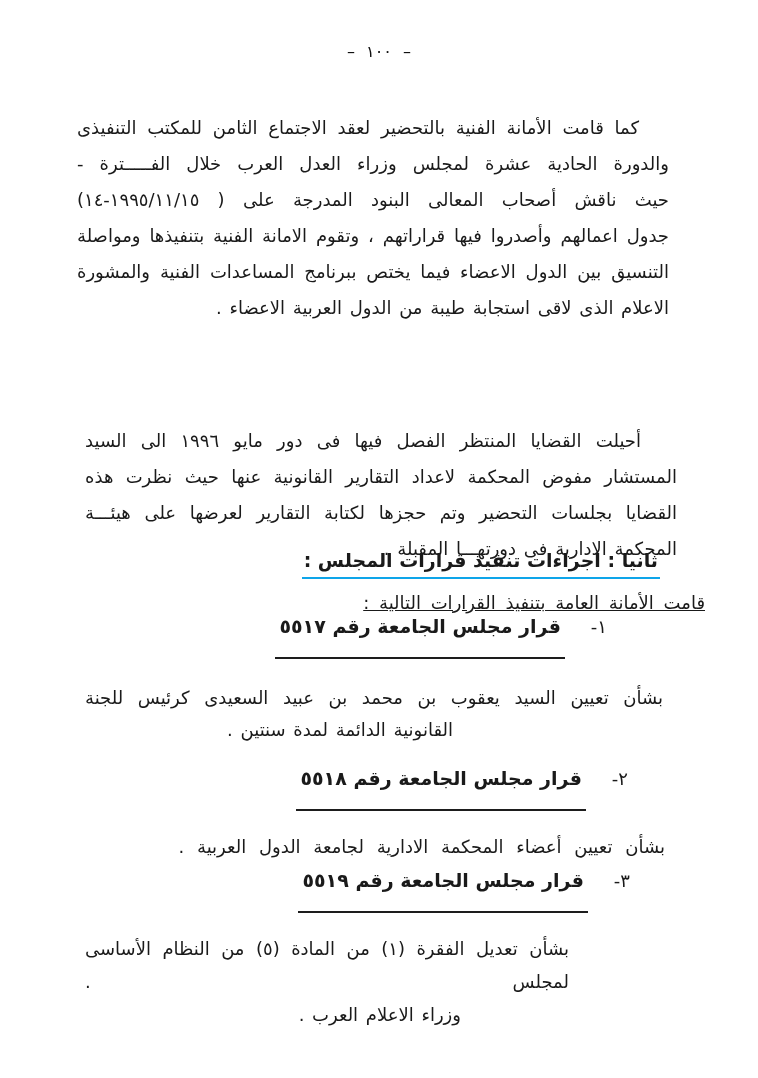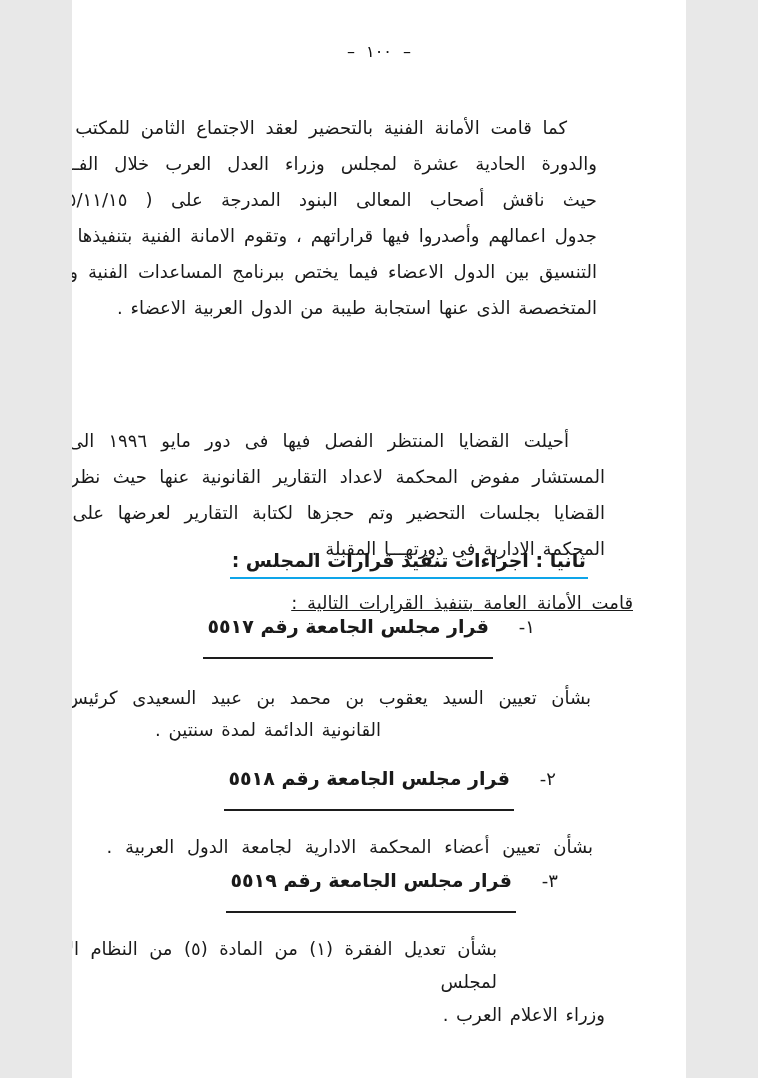--- a/index.html
+++ b/index.html
@@ -1,19 +1,19 @@
 <!DOCTYPE html>
 <html dir="rtl" lang="ar"><head>
 <meta charset="utf-8">
 <style>
   html, body { margin: 0; padding: 0; }
   body { background: #e8e8e8; }
   .page {
     position: relative;
-    width: 614px;
+    width: 758px;
     height: 1078px;
     margin: 0 auto;
     background: #ffffff;
     color: #1a1a1a;
     font-family: "DejaVu Sans", sans-serif;
     direction: rtl;
     overflow: hidden;
   }
   .page-number {
     position: absolute;
@@ -104,36 +104,36 @@
     position: absolute;
     top: 836px; right: 93px;
     font-size: 18px;
     word-spacing: 7px;
     white-space: nowrap;
   }
 
   .body3 { top: 932px; right: 81px; width: 592px; font-size: 18px; }
   .body3 .pline { line-height: 33px; }
   .body3 .pfirst { margin-right: 108px; }
-  .body3 .cont { text-align: center; text-align-last: right; }
+  .body3 .cont { margin-right: 216px; text-align: center; text-align-last: right; }
 </style>
 </head>
 <body>
 
 <div class="page">
 
   <div class="page-number">– ١٠٠ –</div>
 
   <div class="para intro">
     <div class="pline pfirst">كما قامت الأمانة الفنية بالتحضير لعقد الاجتماع الثامن للمكتب التنفيذى</div>
     <div class="pline">والدورة الحادية عشرة لمجلس وزراء العدل العرب خلال الفـــــترة -</div>
     <div class="pline">حيث ناقش أصحاب المعالى البنود المدرجة على ‭(١٤-١٩٩٥/١١/١٥ )‬</div>
     <div class="pline">جدول اعمالهم وأصدروا فيها قراراتهم ، وتقوم الامانة الفنية بتنفيذها ومواصلة</div>
     <div class="pline">التنسيق بين الدول الاعضاء فيما يختص ببرنامج المساعدات الفنية والمشورة</div>
-    <div class="pline plast">المتخصصة الذى عنها استجابة طيبة من الدول العربية الاعضاء .</div>
+    <div class="pline plast">الاعلام الذى لاقى استجابة طيبة من الدول العربية الاعضاء .</div>
   </div>
 
 
   <div class="para court">
     <div class="pline pfirst">أحيلت القضايا المنتظر الفصل فيها فى دور مايو ١٩٩٦ الى السيد</div>
     <div class="pline">المستشار مفوض المحكمة لاعداد التقارير القانونية عنها حيث نظرت هذه</div>
     <div class="pline">القضايا بجلسات التحضير وتم حجزها لكتابة التقارير لعرضها على هيئـــة</div>
     <div class="pline plast">المحكمة الادارية فى دورتهـــا المقبلة .</div>
   </div>
 

